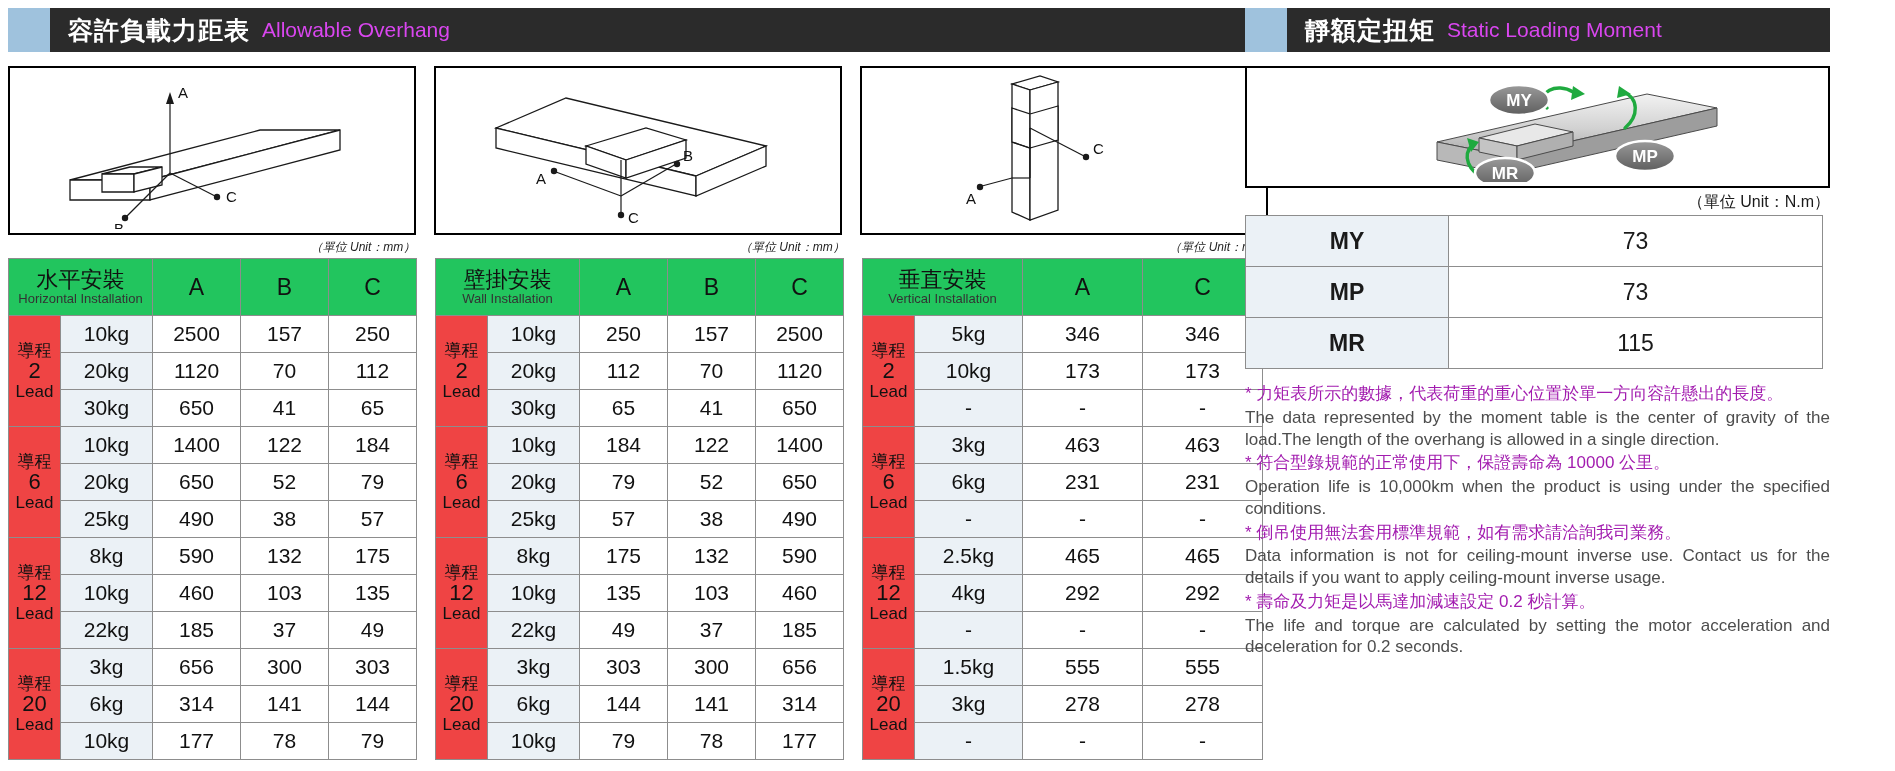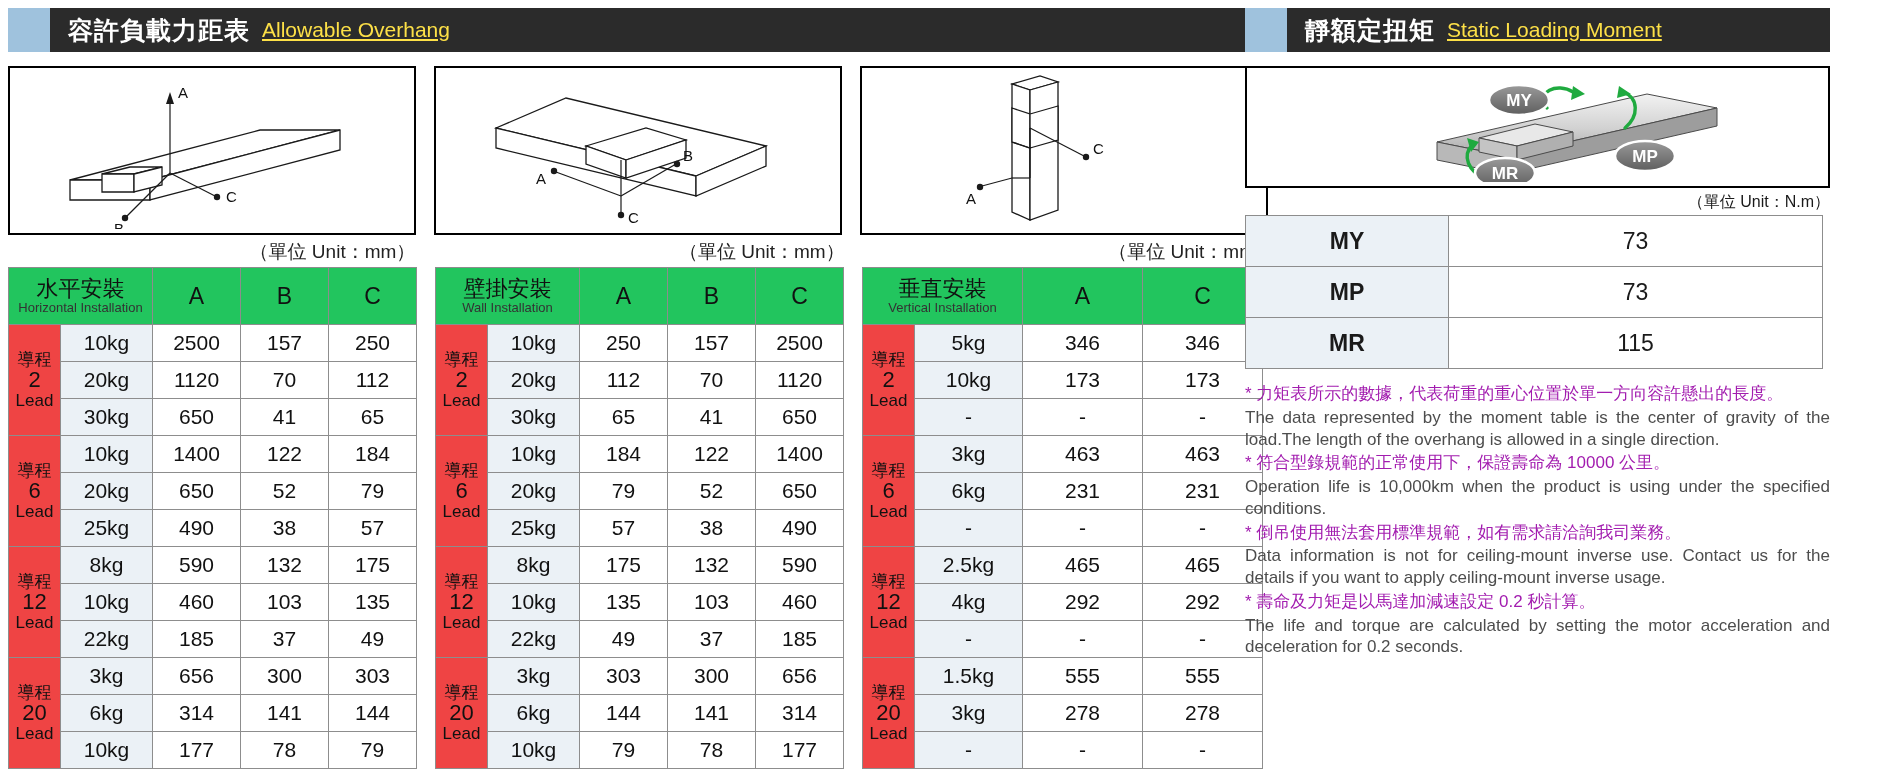--- a/index.html
+++ b/index.html
@@ -10,30 +10,30 @@
     color:#1a1a1a;
     -webkit-font-smoothing:antialiased;
   }
   .page{position:relative;width:1895px;height:771px;overflow:hidden;}
 
   
   .sec-head{display:flex;align-items:stretch;height:44px;}
   .sec-head .sq{width:42px;background:#9fc2dd;}
   .sec-head .bar{flex:1;background:#2b2b2b;display:flex;align-items:center;padding-left:18px;gap:12px;}
   .sec-head .cn{color:#fff;font-size:25px;font-weight:bold;letter-spacing:1px;}
-  .sec-head .en{color:#fde047;font-size:21px;text-decoration:underline;}
+  .sec-head .en{color:#d946ef;font-size:21px;}
 
   
   .left{position:absolute;left:8px;top:8px;width:1270px;}
   .diagrams{display:flex;gap:18px;margin-top:14px;}
   .dgbox{border:2px solid #000;height:165px;position:relative;background:#fff;}
   .dg1{width:404px;}
   .dg2{width:404px;}
   .dg3{width:404px;}
-  .unit{text-align:right;font-size:19px;color:#222;padding-top:4px;padding-right:4px;}
+  .unit{text-align:right;font-size:12px;color:#222;padding-top:4px;padding-right:4px;font-style:italic;}
   .units-row{display:flex;gap:18px;}
   .units-row div{width:408px;}
 
   .tables{display:flex;gap:18px;margin-top:2px;}
   table.ov{border-collapse:collapse;table-layout:fixed;}
   table.ov td,table.ov th{border:1px solid #8d8d8d;text-align:center;font-size:21px;color:#111;padding:0;}
   table.ov .hd{background:#22c55e;height:56px;font-size:23px;font-weight:normal;}
   table.ov .hd.name{font-size:22px;line-height:1.1;}
   table.ov .hd.name small{display:block;font-size:13px;color:#333;}
   table.ov .lead{background:#ef4444;font-size:17px;line-height:1.05;}

